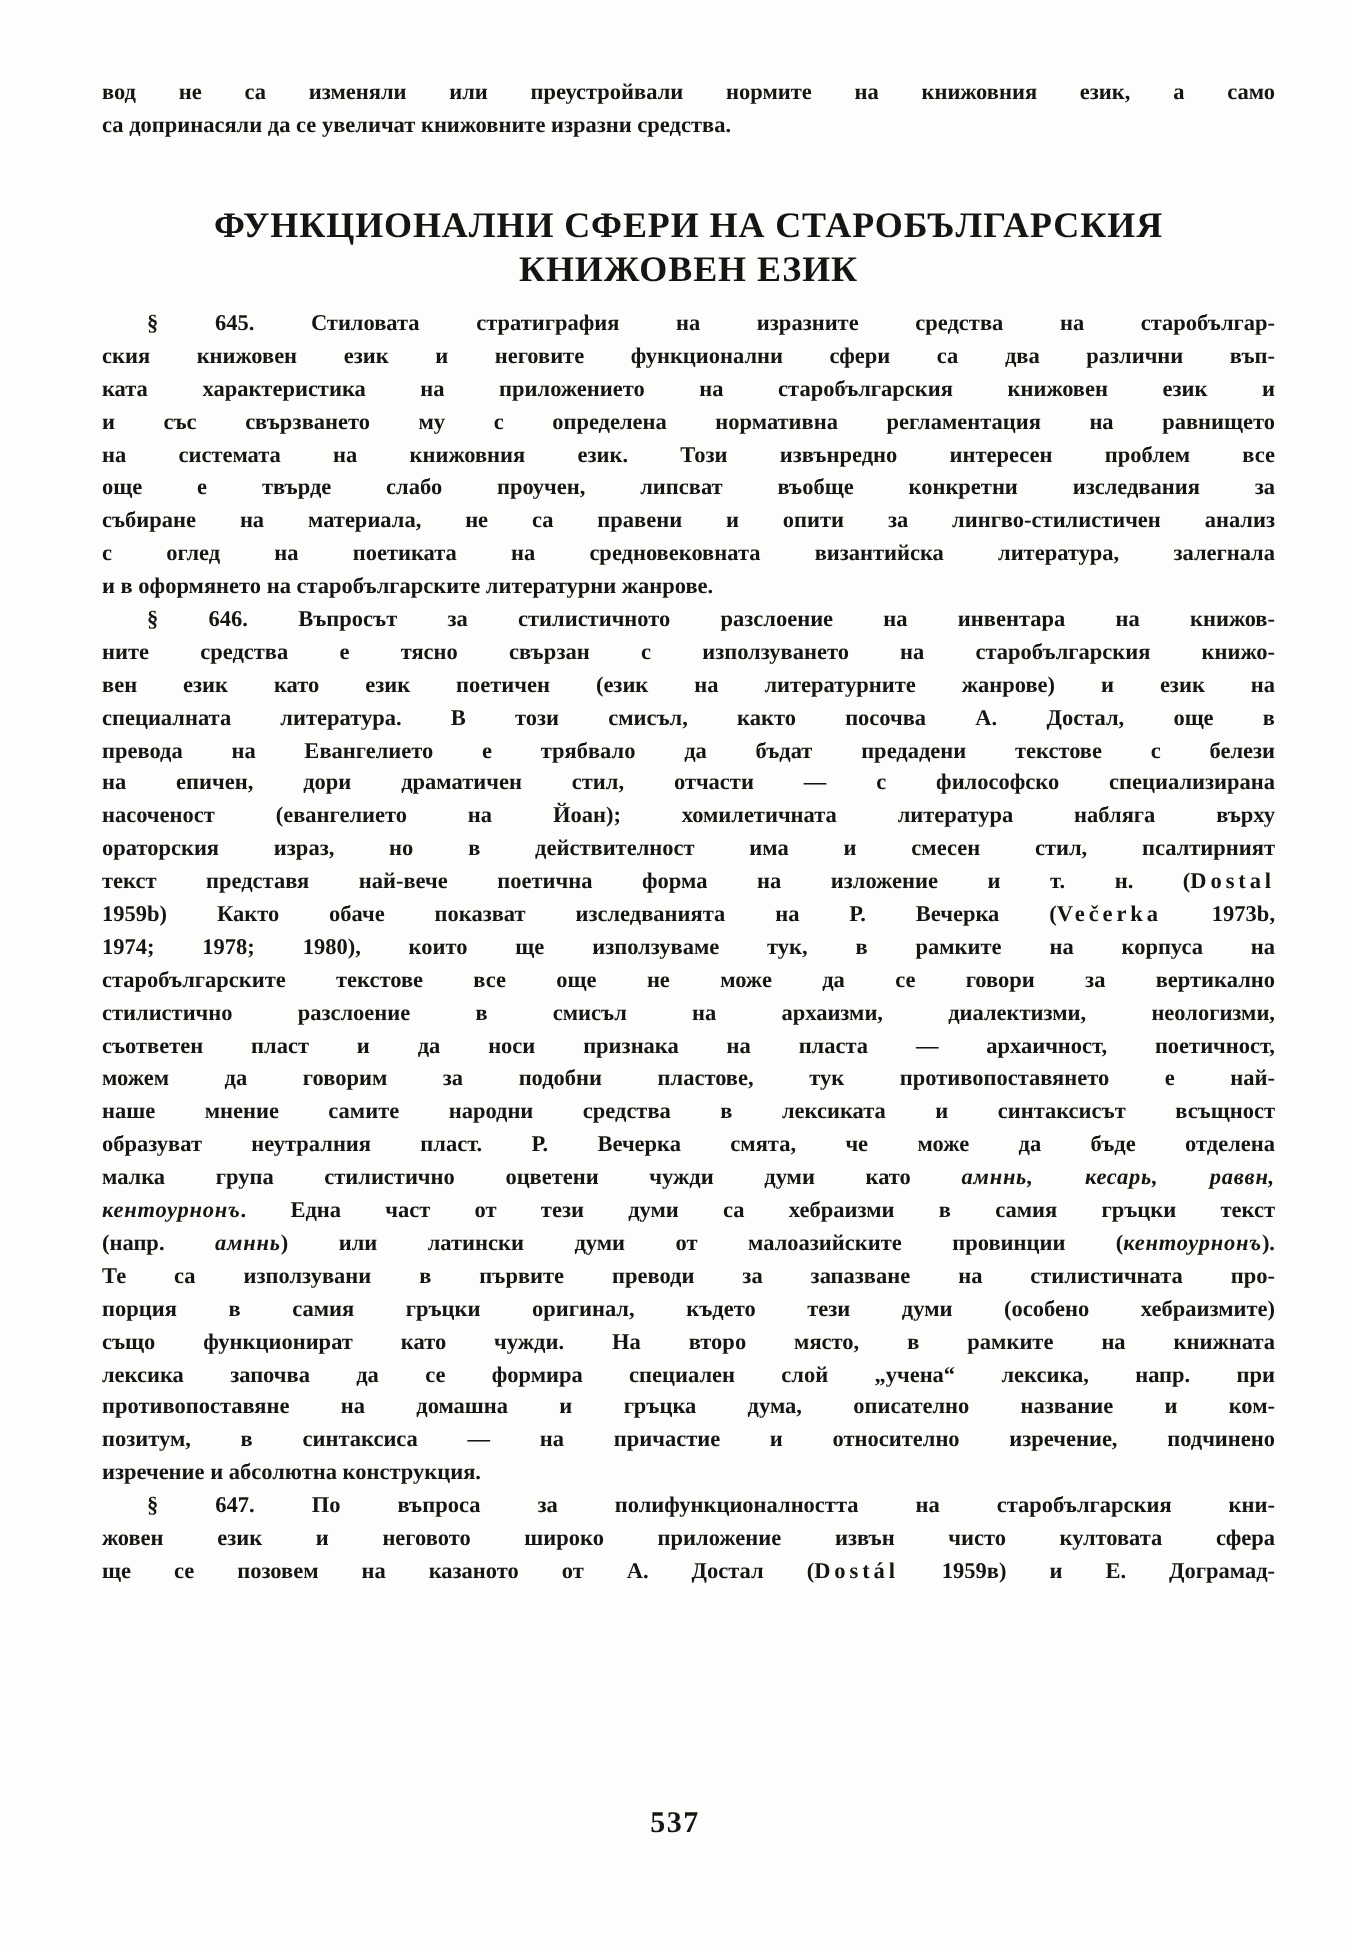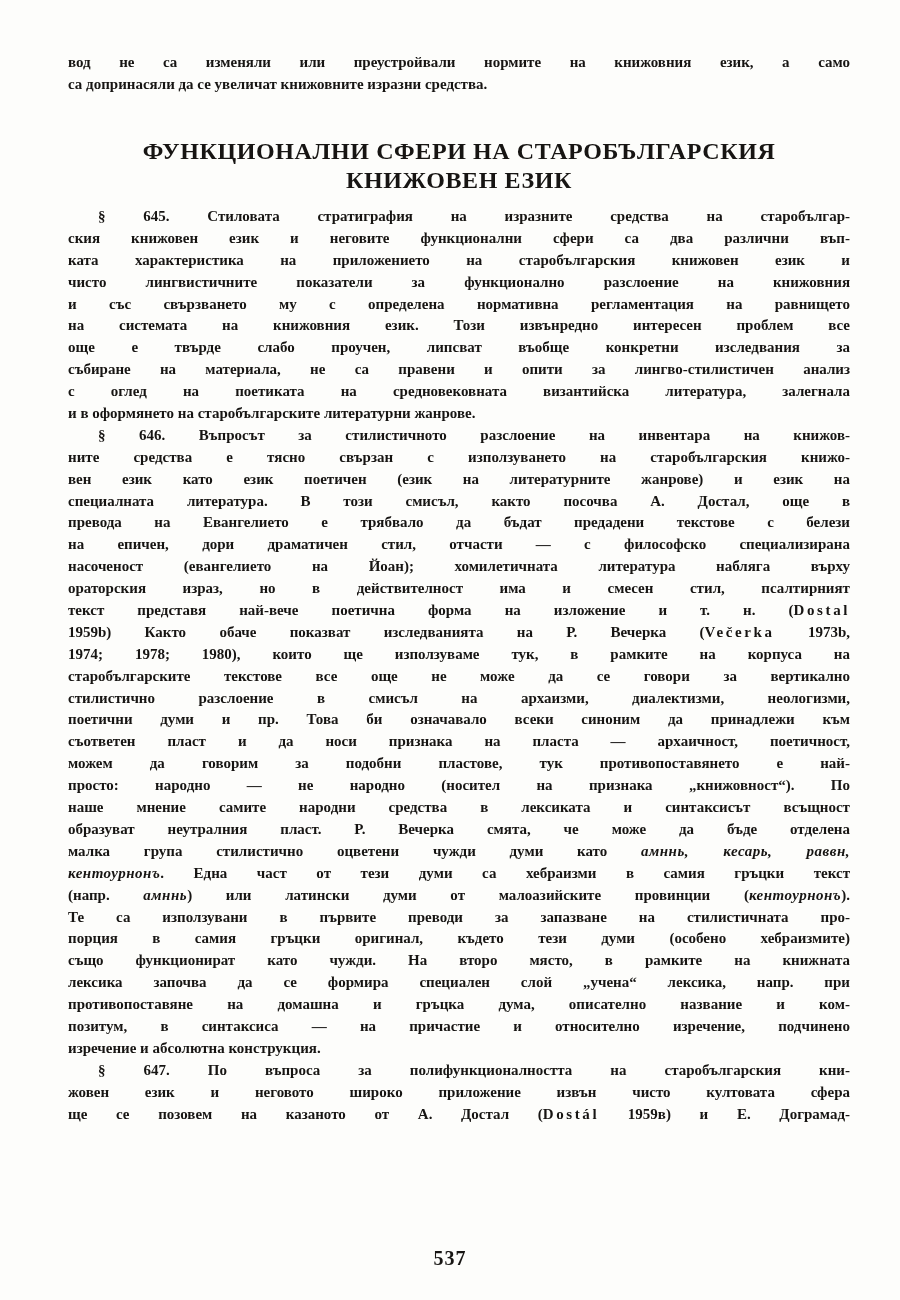--- a/index.html
+++ b/index.html
@@ -40,21 +40,21 @@
   .ocs {
     font-family: Liberation Serif, serif;
     font-style: italic;
     letter-spacing: 0.5px;
   }
   
   .sp { letter-spacing: 2.6px; }
 
   #pageno {
     position: absolute;
-    left: 0; top: 1247px;
+    left: 0; top: 1204px;
     width: 900px;
     text-align: center;
     font-size: 20px;
     letter-spacing: 1px;
   }
 </style>
 </head>
 <body>
 
 <div class="page">
@@ -63,44 +63,41 @@
       <div class="line para-last"><span>са допринасяли да се увеличат книжовните изразни средства.</span></div>
     </div>
   <h1 class="textblock" id="heading">
       <div class="hline">ФУНКЦИОНАЛНИ СФЕРИ НА СТАРОБЪЛГАРСКИЯ</div>
       <div class="hline">КНИЖОВЕН ЕЗИК</div>
     </h1>
   <div class="textblock" id="body">
       <div class="line indent"><span>§ 645. Стиловата стратиграфия на изразните средства на старобългар-</span></div>
       <div class="line"><span>ския книжовен език и неговите функционални сфери са два различни въп-</span></div>
       <div class="line"><span>ката характеристика на приложението на старобългарския книжовен език и</span></div>
-      <div class="line"><span>чисто лингвистичните показатели за функционално разслоение на книжовния</span></div>
       <div class="line"><span>и със свързването му с определена нормативна регламентация на равнището</span></div>
       <div class="line"><span>на системата на книжовния език. Този извънредно интересен проблем все</span></div>
       <div class="line"><span>още е твърде слабо проучен, липсват въобще конкретни изследвания за</span></div>
       <div class="line"><span>събиране на материала, не са правени и опити за лингво-стилистичен анализ</span></div>
       <div class="line"><span>с оглед на поетиката на средновековната византийска литература, залегнала</span></div>
       <div class="line para-last"><span>и в оформянето на старобългарските литературни жанрове.</span></div>
       <div class="line indent"><span>§ 646. Въпросът за стилистичното разслоение на инвентара на книжов-</span></div>
       <div class="line"><span>ните средства е тясно свързан с използуването на старобългарския книжо-</span></div>
       <div class="line"><span>вен език като език поетичен (език на литературните жанрове) и език на</span></div>
       <div class="line"><span>специалната литература. В този смисъл, както посочва А. Достал, още в</span></div>
       <div class="line"><span>превода на Евангелието е трябвало да бъдат предадени текстове с белези</span></div>
       <div class="line"><span>на епичен, дори драматичен стил, отчасти — с философско специализирана</span></div>
       <div class="line"><span>насоченост (евангелието на Йоан); хомилетичната литература набляга върху</span></div>
       <div class="line"><span>ораторския израз, но в действителност има и смесен стил, псалтирният</span></div>
       <div class="line"><span>текст представя най-вече поетична форма на изложение и т. н. (</span><span class="sp">Dostal</span></div>
       <div class="line"><span>1959b) Както обаче показват изследванията на Р. Вечерка (</span><span class="sp">Večerka</span><span> 1973b,</span></div>
       <div class="line"><span>1974; 1978; 1980), които ще използуваме тук, в рамките на корпуса на</span></div>
       <div class="line"><span>старобългарските текстове все още не може да се говори за вертикално</span></div>
       <div class="line"><span>стилистично разслоение в смисъл на архаизми, диалектизми, неологизми,</span></div>
-      <div class="line"><span>поетични думи и пр. Това би означавало всеки синоним да принадлежи към</span></div>
       <div class="line"><span>съответен пласт и да носи признака на пласта — архаичност, поетичност,</span></div>
       <div class="line"><span>можем да говорим за подобни пластове, тук противопоставянето е най-</span></div>
-      <div class="line"><span>просто: народно — не народно (носител на признака „книжовност“). По</span></div>
       <div class="line"><span>наше мнение самите народни средства в лексиката и синтаксисът всъщност</span></div>
       <div class="line"><span>образуват неутралния пласт. Р. Вечерка смята, че може да бъде отделена</span></div>
       <div class="line"><span>малка група стилистично оцветени чужди думи като </span><span class="ocs">амннь, кесарь, раввн,</span></div>
       <div class="line"><span class="ocs">кентоурнонъ</span><span>. Една част от тези думи са хебраизми в самия гръцки текст</span></div>
       <div class="line"><span>(напр. </span><span class="ocs">амннь</span><span>) или латински думи от малоазийските провинции (</span><span class="ocs">кентоурнонъ</span><span>).</span></div>
       <div class="line"><span>Те са използувани в първите преводи за запазване на стилистичната про-</span></div>
       <div class="line"><span>порция в самия гръцки оригинал, където тези думи (особено хебраизмите)</span></div>
       <div class="line"><span>също функционират като чужди. На второ място, в рамките на книжната</span></div>
       <div class="line"><span>лексика започва да се формира специален слой „учена“ лексика, напр. при</span></div>
       <div class="line"><span>противопоставяне на домашна и гръцка дума, описателно название и ком-</span></div>

